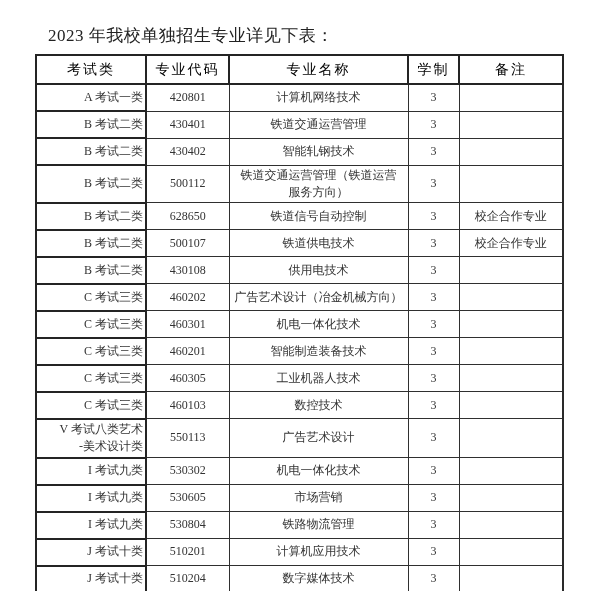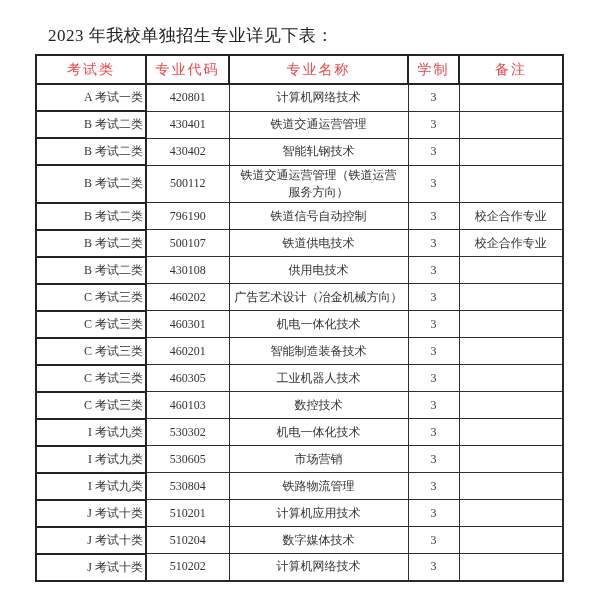--- a/index.html
+++ b/index.html
@@ -44,21 +44,21 @@
     padding: 1px 2px;
     background: #ffffff;
   }
   table.majors th {
     border-width: 2px;
     border-color: #242424;
     height: 25px;
     font-size: 14px;
     font-weight: normal;
     letter-spacing: 2px;
-    color: #ef4444;
+    color: #000000;
   }
   table.majors td {
     height: 23px;
     font-size: 12px;
     line-height: 1.45;
     white-space: pre-line;
     color: #333333;
   }
   
   table.majors td:first-child {
@@ -115,21 +115,21 @@
         <tr>
           <td>B 考试二类</td>
           <td>500112</td>
           <td>铁道交通运营管理（铁道运营
 服务方向）</td>
           <td>3</td>
           <td></td>
         </tr>
         <tr>
           <td>B 考试二类</td>
-          <td>796190</td>
+          <td>628650</td>
           <td>铁道信号自动控制</td>
           <td>3</td>
           <td>校企合作专业</td>
         </tr>
         <tr>
           <td>B 考试二类</td>
           <td>500107</td>
           <td>铁道供电技术</td>
           <td>3</td>
           <td>校企合作专业</td>
@@ -166,20 +166,28 @@
           <td>C 考试三类</td>
           <td>460305</td>
           <td>工业机器人技术</td>
           <td>3</td>
           <td></td>
         </tr>
         <tr>
           <td>C 考试三类</td>
           <td>460103</td>
           <td>数控技术</td>
+          <td>3</td>
+          <td></td>
+        </tr>
+        <tr>
+          <td>V 考试八类艺术
+-美术设计类</td>
+          <td>550113</td>
+          <td>广告艺术设计</td>
           <td>3</td>
           <td></td>
         </tr>
         <tr>
           <td>I 考试九类</td>
           <td>530302</td>
           <td>机电一体化技术</td>
           <td>3</td>
           <td></td>
         </tr>

